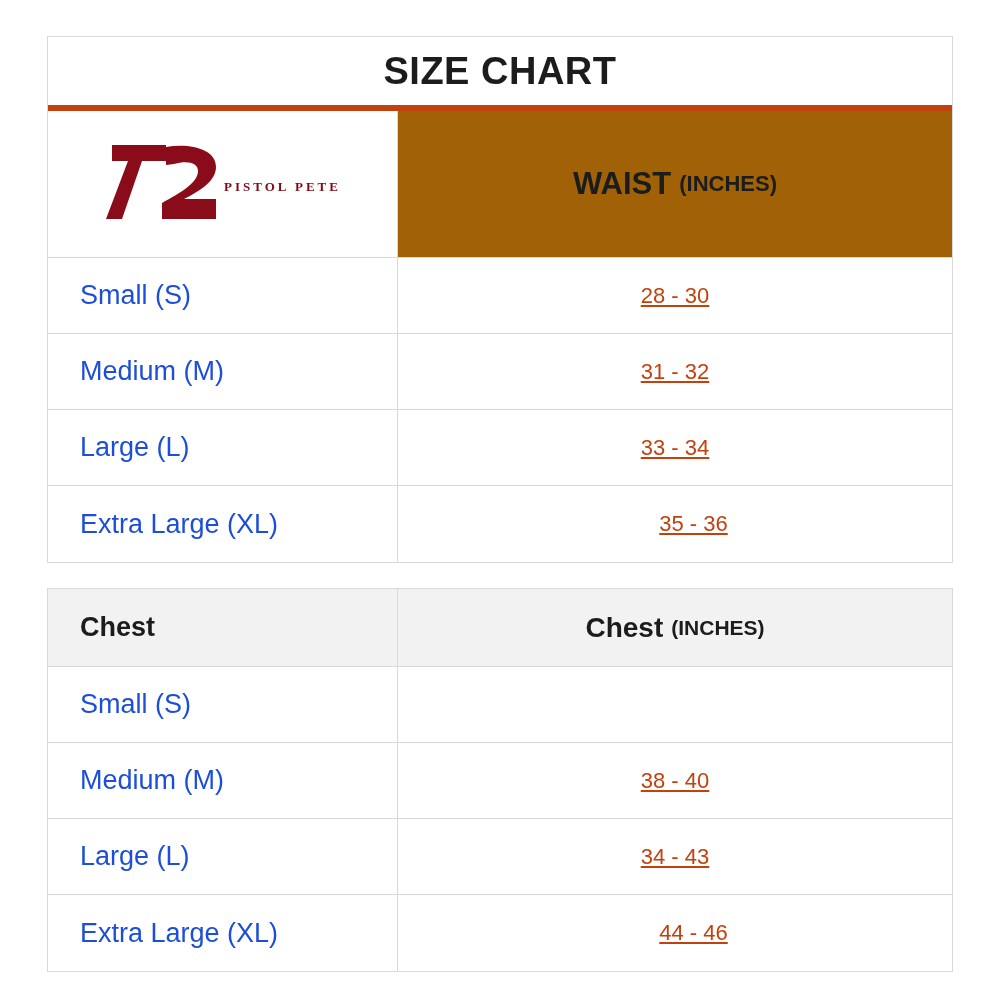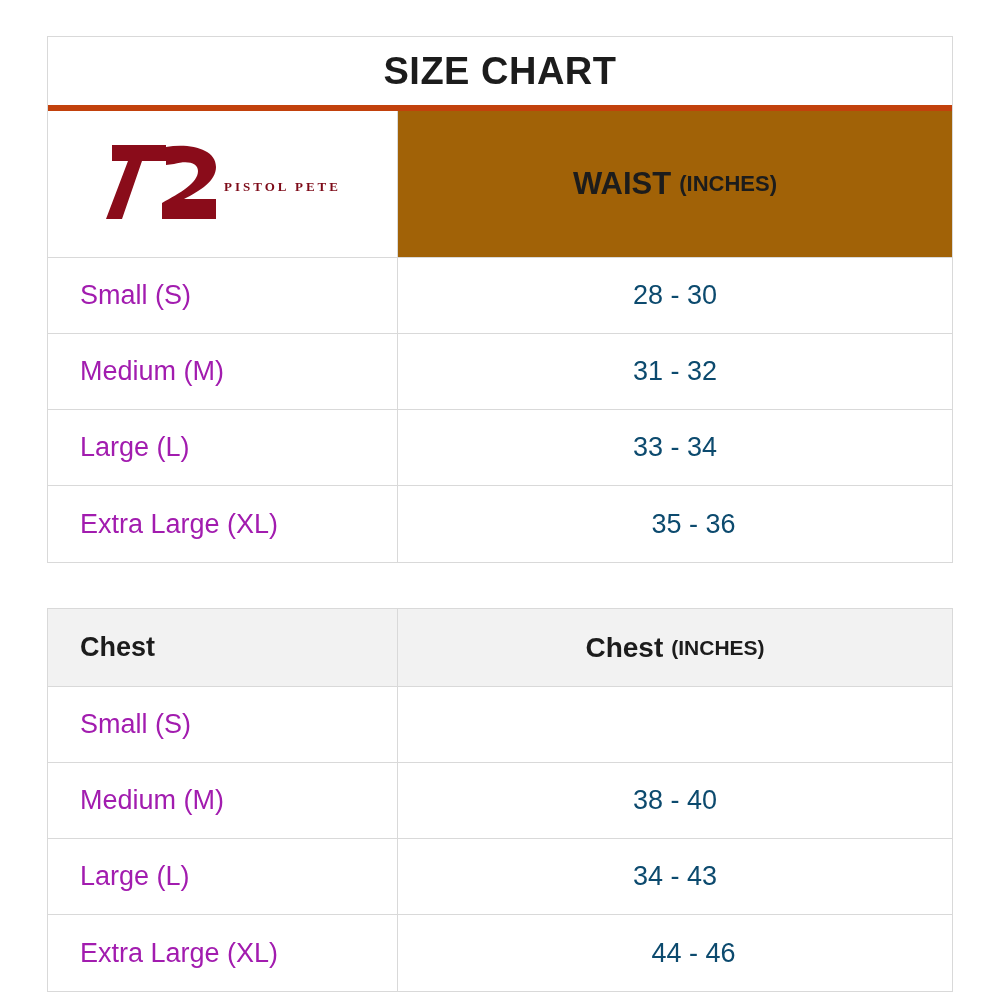--- a/index.html
+++ b/index.html
@@ -21,21 +21,21 @@
   
   .table-wrap {
     position: absolute;
     left: 47px;
     width: 906px;
     border: 1px solid #d9d9d9;
     box-sizing: border-box;
     background: #fff;
   }
   #table-waist { top: 36px; }
-  #table-chest { top: 608px; text-align: center; }
+  #table-chest { top: 588px; text-align: center; }
 
   .row {
     display: flex;
     width: 100%;
     box-sizing: border-box;
     border-bottom: 1px solid #d9d9d9;
   }
   .row:last-child { border-bottom: none; gap: 37px; }
 
   .cell-left {
@@ -89,25 +89,26 @@
     font-size: 22px;
     font-weight: bold;
     color: #1c1c1c;
     margin-left: 8px;
   }
 
   
   .data-row { height: 76px; }
   .size-label {
     font-size: 27px;
-    color: #a21caf;
+    color: #1d4ed8;
   }
   .size-value {
-    font-size: 27px;
-    color: #0c4a6e;
+    font-size: 22px;
+    color: #c2410c;
+    text-decoration: underline;
   }
 
   
   .chest-head-row { height: 78px; }
   .chest-head-row .cell-left { background: #f2f2f2; }
   .chest-head-row .cell-right { background: #f2f2f2; }
   .chest-head-left {
     font-size: 27px;
     font-weight: bold;
     color: #1c1c1c;

